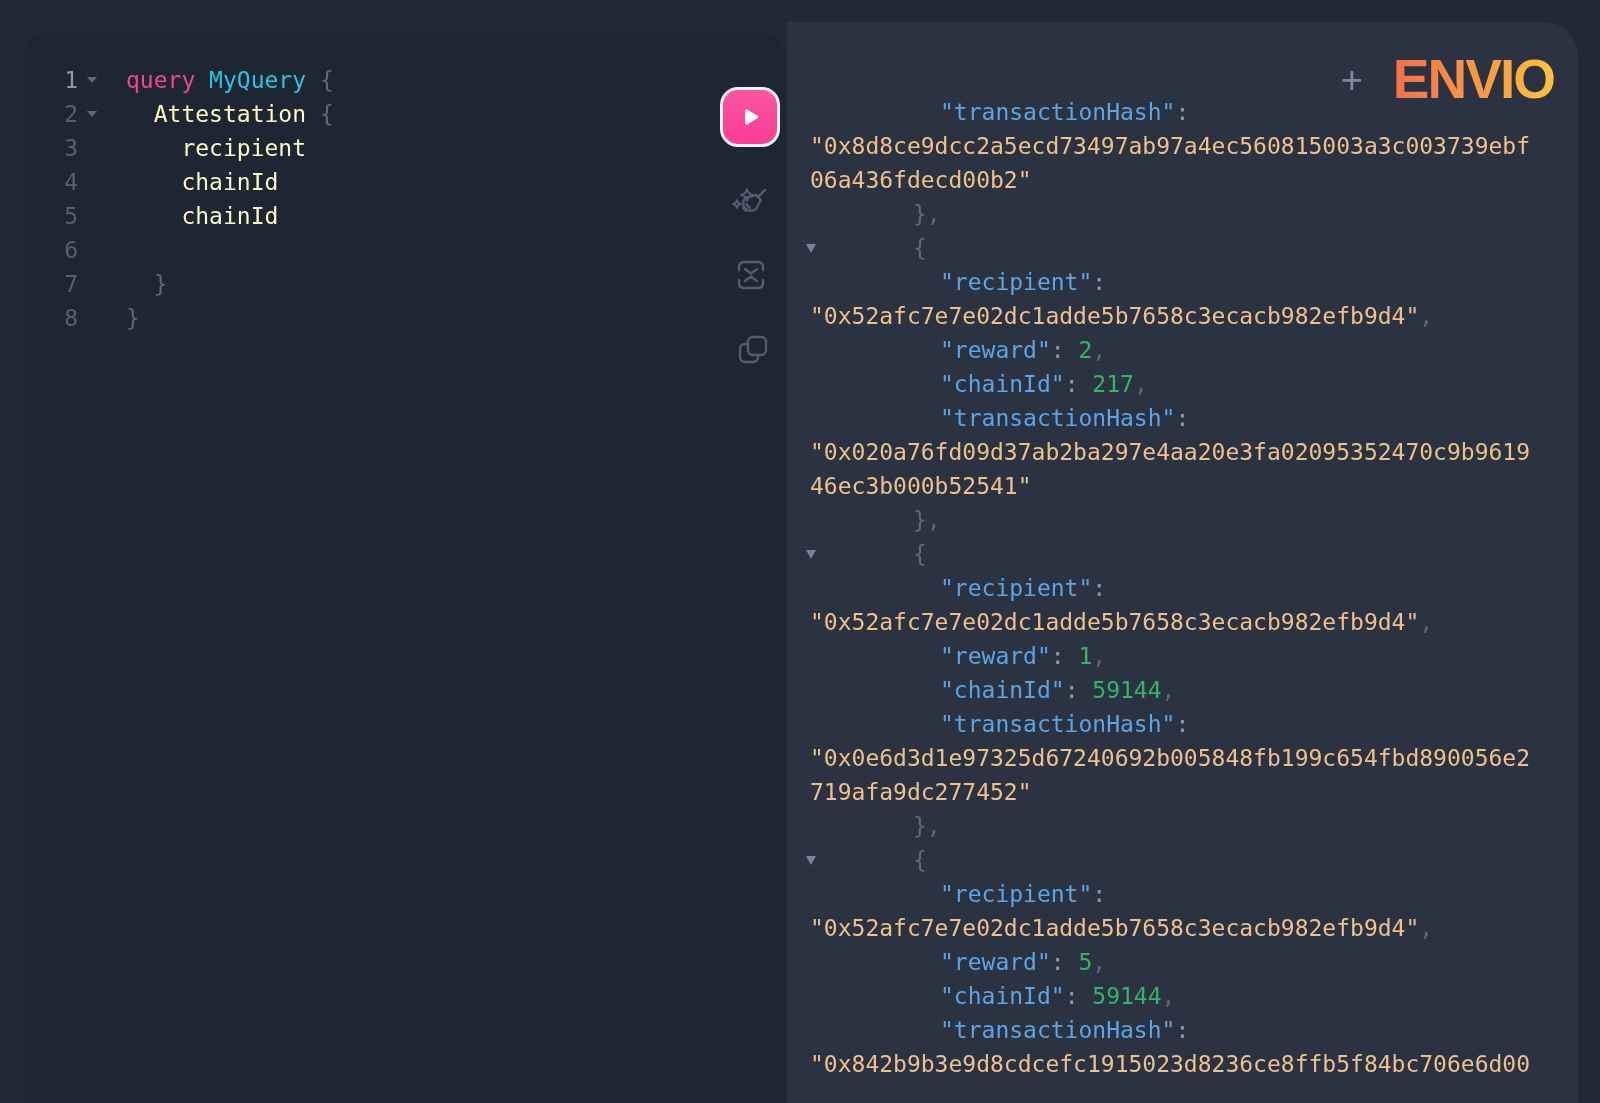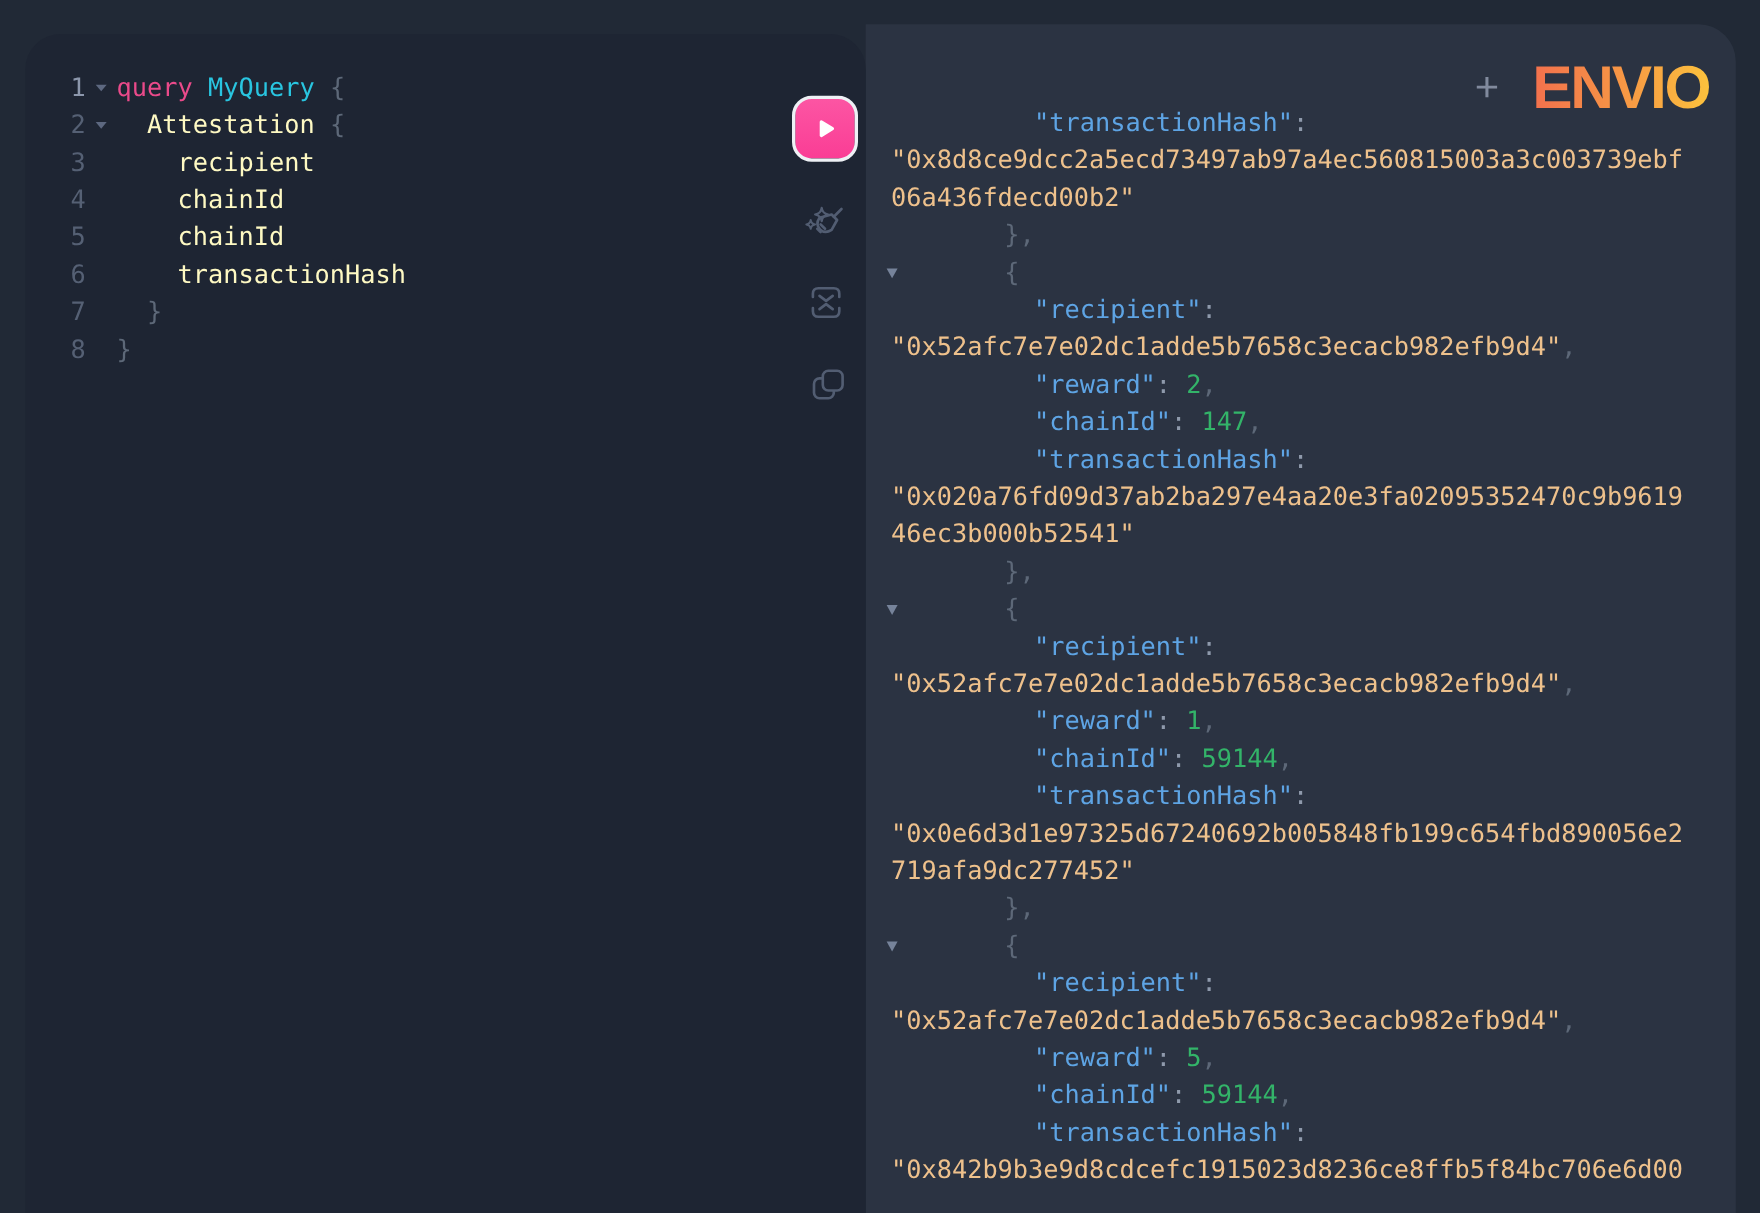--- a/index.html
+++ b/index.html
@@ -18,21 +18,21 @@
     background:#1e2533;
     border-top-left-radius:32px;border-top-right-radius:32px;
   }
   
   .editor-lines{padding-top:32px;}
   .e-line{display:flex;height:34px;line-height:34px;font-size:23px;}
   .e-num{flex:none;width:55px;text-align:right;color:#556074;}
   .e-num.active{color:#8c97ac;}
   .e-fold{flex:none;width:28px;display:flex;align-items:center;justify-content:center;}
   .e-arrow{width:0;height:0;border-left:5px solid transparent;border-right:5px solid transparent;border-top:6px solid #5d6880;}
-  .e-code{white-space:pre;}
+  .e-code{white-space:pre;margin-left:20px;}
   
   .exec-btn{
     position:absolute;left:697px;top:56px;width:60px;height:60px;
     background:linear-gradient(180deg,#fc55a3 0%,#fa3d95 100%);
     border:3px solid #eef1f5;border-radius:18px;cursor:pointer;
     display:flex;align-items:center;justify-content:center;padding:0;
   }
   .tool-btn{
     position:absolute;background:none;border:none;padding:0;cursor:pointer;
     display:flex;align-items:center;justify-content:center;
@@ -81,21 +81,21 @@
 <div class="response-panel">
   <div class="response-lines">
       <div class="r-line ind-key"><span class="tk-key">"transactionHash"</span><span class="tk-cl">:</span></div>
       <div class="r-line ind-wrap"><span class="tk-str">"0x8d8ce9dcc2a5ecd73497ab97a4ec560815003a3c003739ebf</span></div>
       <div class="r-line ind-wrap"><span class="tk-str">06a436fdecd00b2"</span></div>
       <div class="r-line ind-brace"><span class="tk-pn">},</span></div>
       <div class="r-line ind-brace"><span class="r-fold"></span><span class="tk-pn">{</span></div>
       <div class="r-line ind-key"><span class="tk-key">"recipient"</span><span class="tk-cl">:</span></div>
       <div class="r-line ind-wrap"><span class="tk-str">"0x52afc7e7e02dc1adde5b7658c3ecacb982efb9d4"</span><span class="tk-pn">,</span></div>
       <div class="r-line ind-key"><span class="tk-key">"reward"</span><span class="tk-cl">: </span><span class="tk-num">2</span><span class="tk-pn">,</span></div>
-      <div class="r-line ind-key"><span class="tk-key">"chainId"</span><span class="tk-cl">: </span><span class="tk-num">147</span><span class="tk-pn">,</span></div>
+      <div class="r-line ind-key"><span class="tk-key">"chainId"</span><span class="tk-cl">: </span><span class="tk-num">217</span><span class="tk-pn">,</span></div>
       <div class="r-line ind-key"><span class="tk-key">"transactionHash"</span><span class="tk-cl">:</span></div>
       <div class="r-line ind-wrap"><span class="tk-str">"0x020a76fd09d37ab2ba297e4aa20e3fa02095352470c9b9619</span></div>
       <div class="r-line ind-wrap"><span class="tk-str">46ec3b000b52541"</span></div>
       <div class="r-line ind-brace"><span class="tk-pn">},</span></div>
       <div class="r-line ind-brace"><span class="r-fold"></span><span class="tk-pn">{</span></div>
       <div class="r-line ind-key"><span class="tk-key">"recipient"</span><span class="tk-cl">:</span></div>
       <div class="r-line ind-wrap"><span class="tk-str">"0x52afc7e7e02dc1adde5b7658c3ecacb982efb9d4"</span><span class="tk-pn">,</span></div>
       <div class="r-line ind-key"><span class="tk-key">"reward"</span><span class="tk-cl">: </span><span class="tk-num">1</span><span class="tk-pn">,</span></div>
       <div class="r-line ind-key"><span class="tk-key">"chainId"</span><span class="tk-cl">: </span><span class="tk-num">59144</span><span class="tk-pn">,</span></div>
       <div class="r-line ind-key"><span class="tk-key">"transactionHash"</span><span class="tk-cl">:</span></div>
@@ -143,21 +143,20 @@
         <span class="e-code"><span class="tk-pl">    </span><span class="tk-field">chainId</span></span>
       </div>
       <div class="e-line">
         <span class="e-num">5</span>
         <span class="e-fold"></span>
         <span class="e-code"><span class="tk-pl">    </span><span class="tk-field">chainId</span></span>
       </div>
       <div class="e-line">
         <span class="e-num">6</span>
         <span class="e-fold"></span>
-        <span class="e-code"><span class="tk-pl">    </span><span class="tk-field">transactionHash</span></span>
       </div>
       <div class="e-line">
         <span class="e-num">7</span>
         <span class="e-fold"></span>
         <span class="e-code"><span class="tk-pn">  }</span></span>
       </div>
       <div class="e-line">
         <span class="e-num">8</span>
         <span class="e-fold"></span>
         <span class="e-code"><span class="tk-pn">}</span></span>

